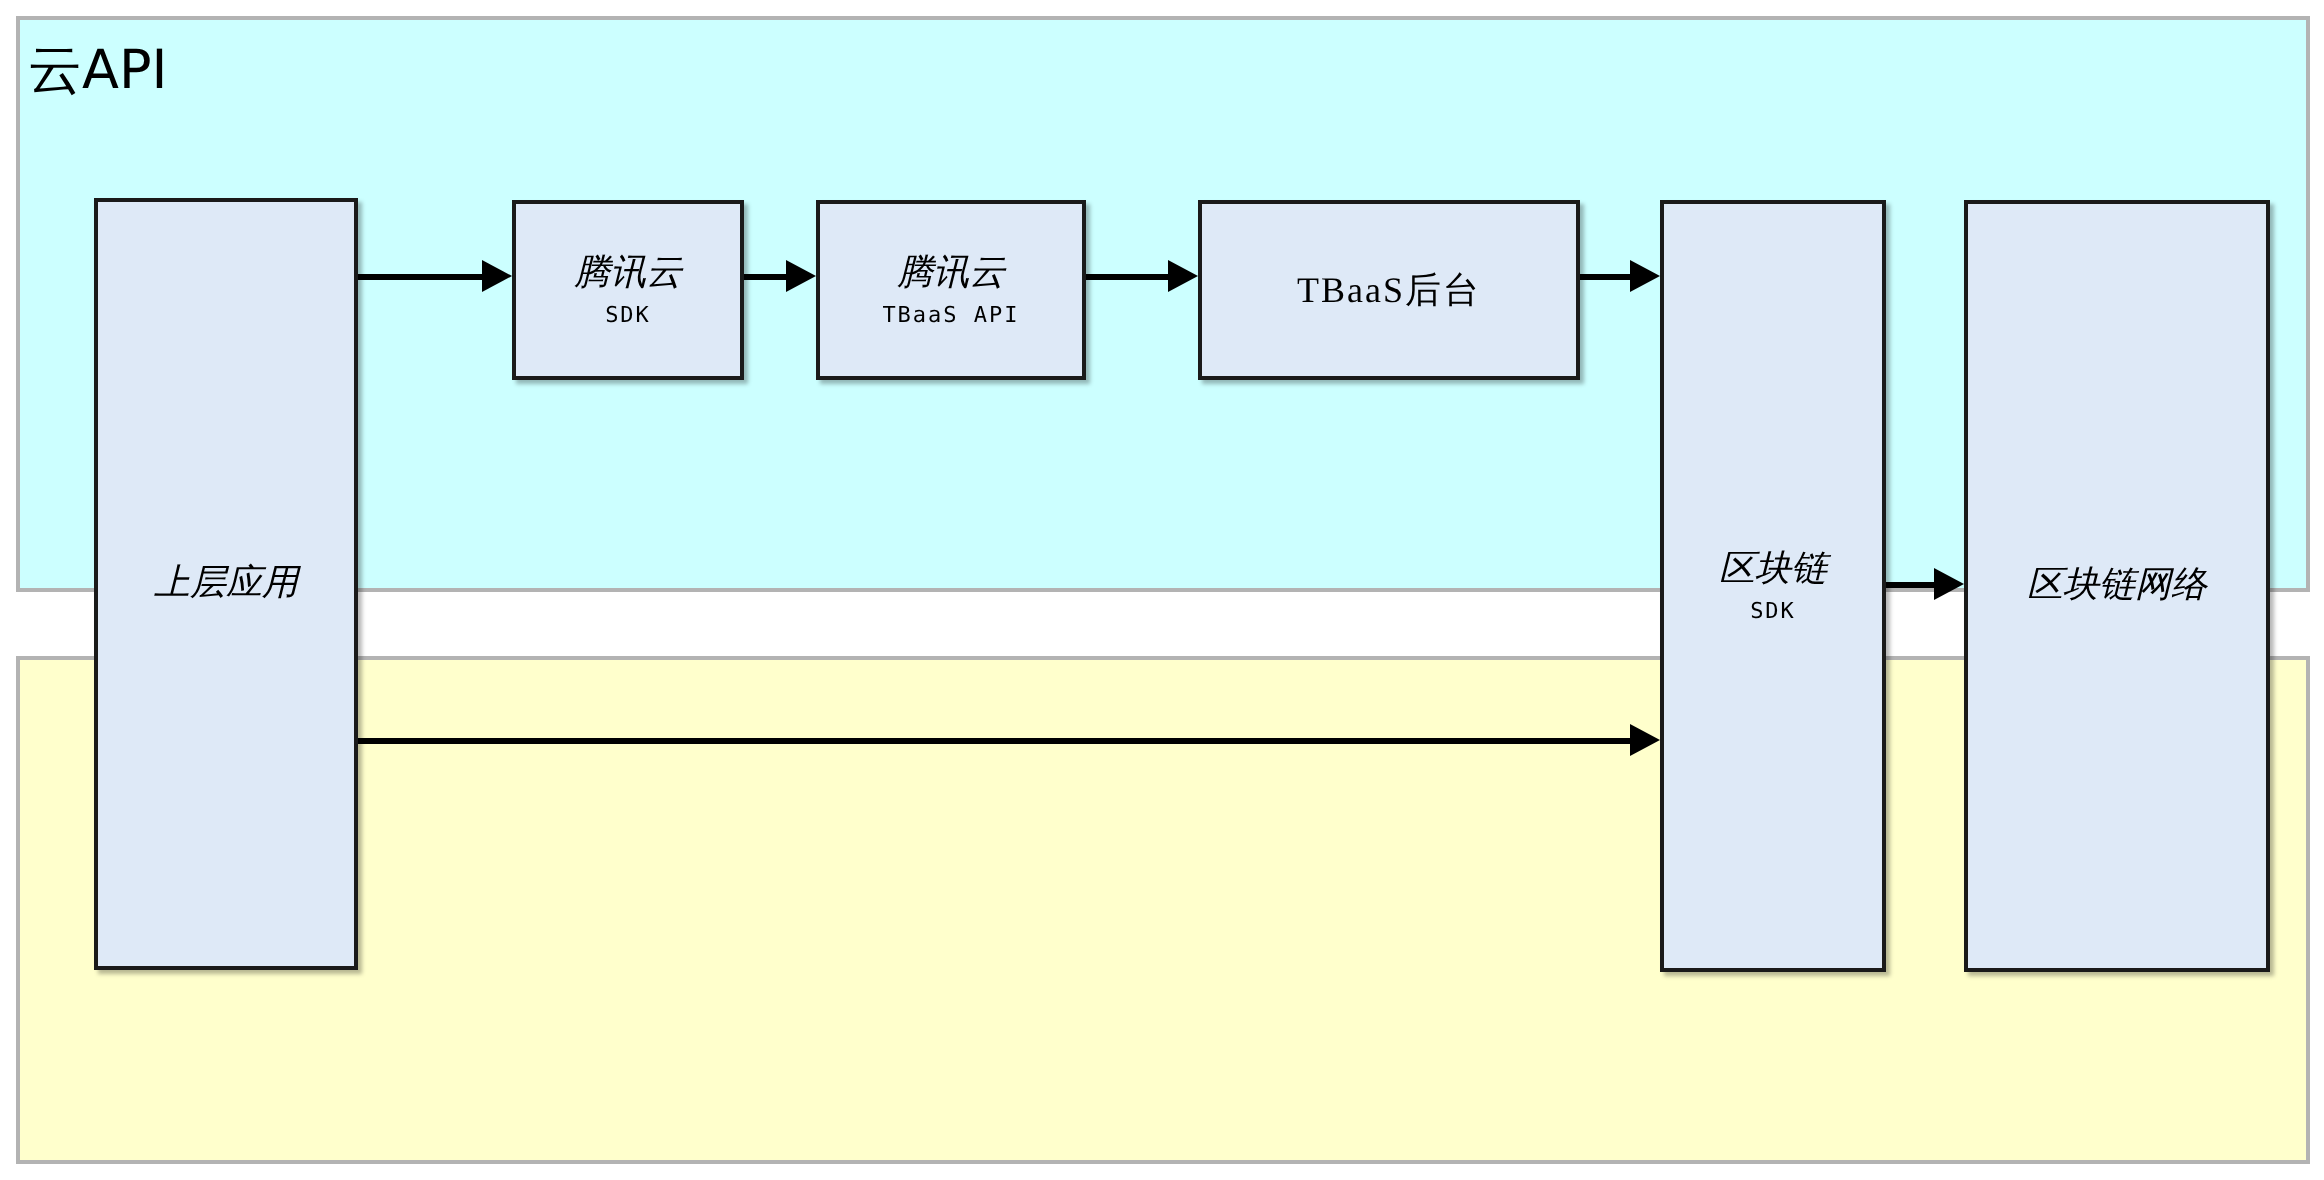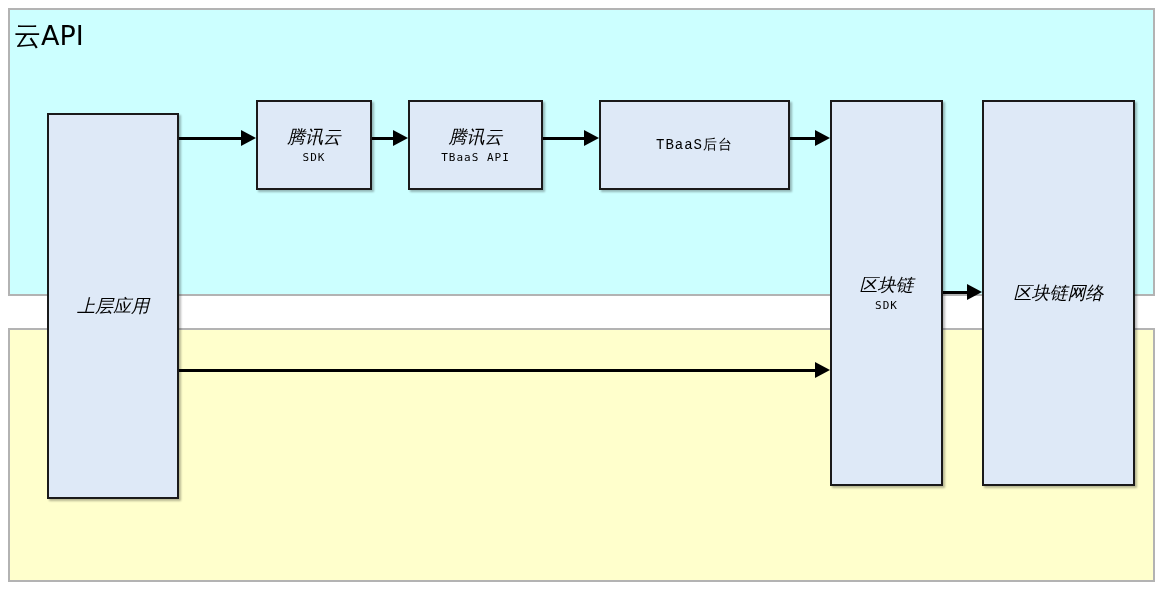--- a/index.html
+++ b/index.html
@@ -73,26 +73,26 @@
     font-family: "DejaVu Sans", "Liberation Sans", sans-serif;
     font-size: 18px;
     font-style: italic;
   }
   .node .mono {
     font-family: "DejaVu Sans Mono", "Liberation Mono", monospace;
     font-size: 11px;
     letter-spacing: 1px;
   }
   .node .mixed {
-    font-family: Liberation Mono, monospace;
-    font-size: 14px;
+    font-family: Liberation Serif, serif;
+    font-size: 18px;
     letter-spacing: 1px;
   }
 
-  #node-app      { left: 47px;  top: 113px;  width: 132px; height: 386px; text-align: right; }
+  #node-app      { left: 47px;  top: 99px;  width: 132px; height: 386px; text-align: right; }
   #node-sdk      { left: 256px; top: 100px; width: 116px; height: 90px; }
   #node-api      { left: 408px; top: 100px; width: 135px; height: 90px; }
   #node-backend  { left: 599px; top: 100px; width: 191px; height: 90px; }
   #node-chainsdk { left: 830px; top: 100px; width: 113px; height: 386px; text-align: center; }
   #node-chainnet { left: 982px; top: 100px; width: 153px; height: 386px; text-align: center; }
 
   
   .edge {
     position: absolute;
     height: 0;

